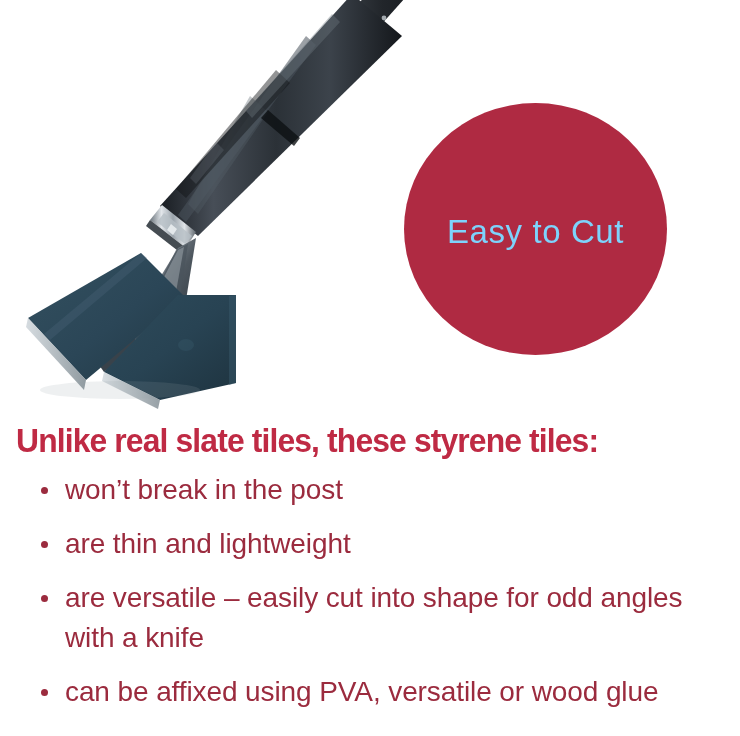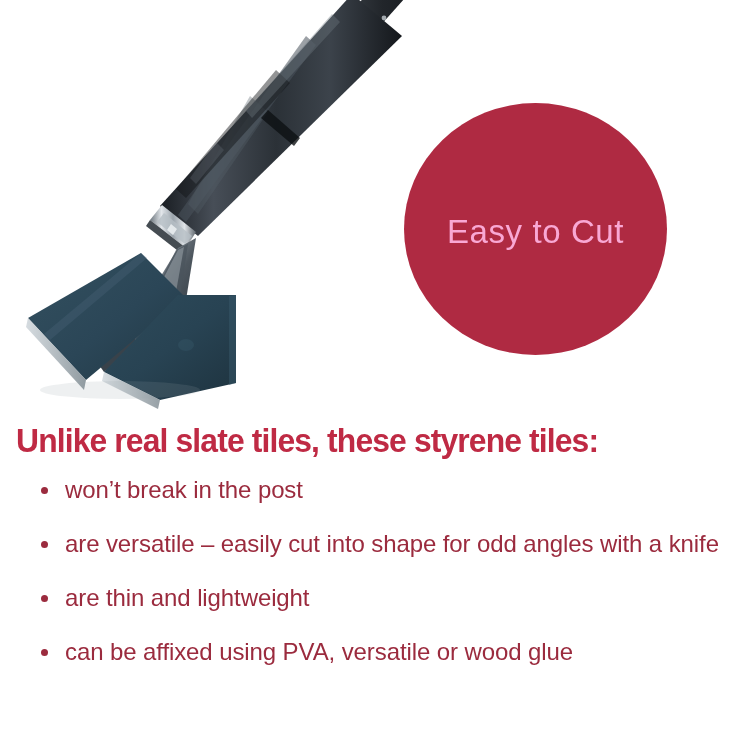--- a/index.html
+++ b/index.html
@@ -65,21 +65,21 @@
 
   
   .bullets {
     position: absolute;
     left: 40px;
     top: 470px;
     width: 690px;
     list-style: none;
     margin: 0;
     padding: 0;
-    font-size: 24px;
+    font-size: 28px;
     font-weight: 400;
     line-height: 40px;
     letter-spacing: -0.1px;
   }
   .bullets li {
     position: relative;
     padding-left: 25px;
     margin: 0 0 14px 0;
   }
   .bullets li:last-child { margin-bottom: 0; }
@@ -185,37 +185,37 @@
         <path d="M 104 372 L 160 400 L 158 409 L 102 381 Z" fill="url(#tileEdge)" opacity="0.8"></path>
         <path d="M 236 295 L 236 383 L 229 385 L 229 296 Z" fill="#3a5a6c" opacity="0.45"></path>
         <ellipse cx="186" cy="345" rx="8" ry="6" fill="#3a5b6d" opacity="0.35"></ellipse>
       </g>
 
       <ellipse cx="120" cy="390" rx="80" ry="9" fill="#97a3ab" opacity="0.16"></ellipse>
     </svg>
   </div>
 
   <div class="badge" style="background: rgb(175, 42, 66);">
-    <span class="badge-label" style="color: #f9a8d4;">Easy to Cut</span>
+    <span class="badge-label" style="color: #7dd3fc;">Easy to Cut</span>
   </div>
 
   <div class="headline" style="color: rgb(191, 42, 68);">Unlike real slate tiles, these styrene tiles:</div>
 
   <ul class="bullets" style="color: rgb(155, 43, 62);">
     <li>
       <span class="dot" style="background: rgb(155, 43, 62);"></span>
       <span class="bullet-text">won’t break in the post</span>
     </li>
     <li>
       <span class="dot" style="background: rgb(155, 43, 62);"></span>
+      <span class="bullet-text">are thin and lightweight</span>
+    </li>
+    <li>
+      <span class="dot" style="background: rgb(155, 43, 62);"></span>
       <span class="bullet-text">are versatile – easily cut into shape for odd angles with a knife</span>
     </li>
     <li>
       <span class="dot" style="background: rgb(155, 43, 62);"></span>
-      <span class="bullet-text">are thin and lightweight</span>
-    </li>
-    <li>
-      <span class="dot" style="background: rgb(155, 43, 62);"></span>
       <span class="bullet-text">can be affixed using PVA, versatile or wood glue</span>
     </li>
   </ul>
 
 </div>
 
 </body></html>

